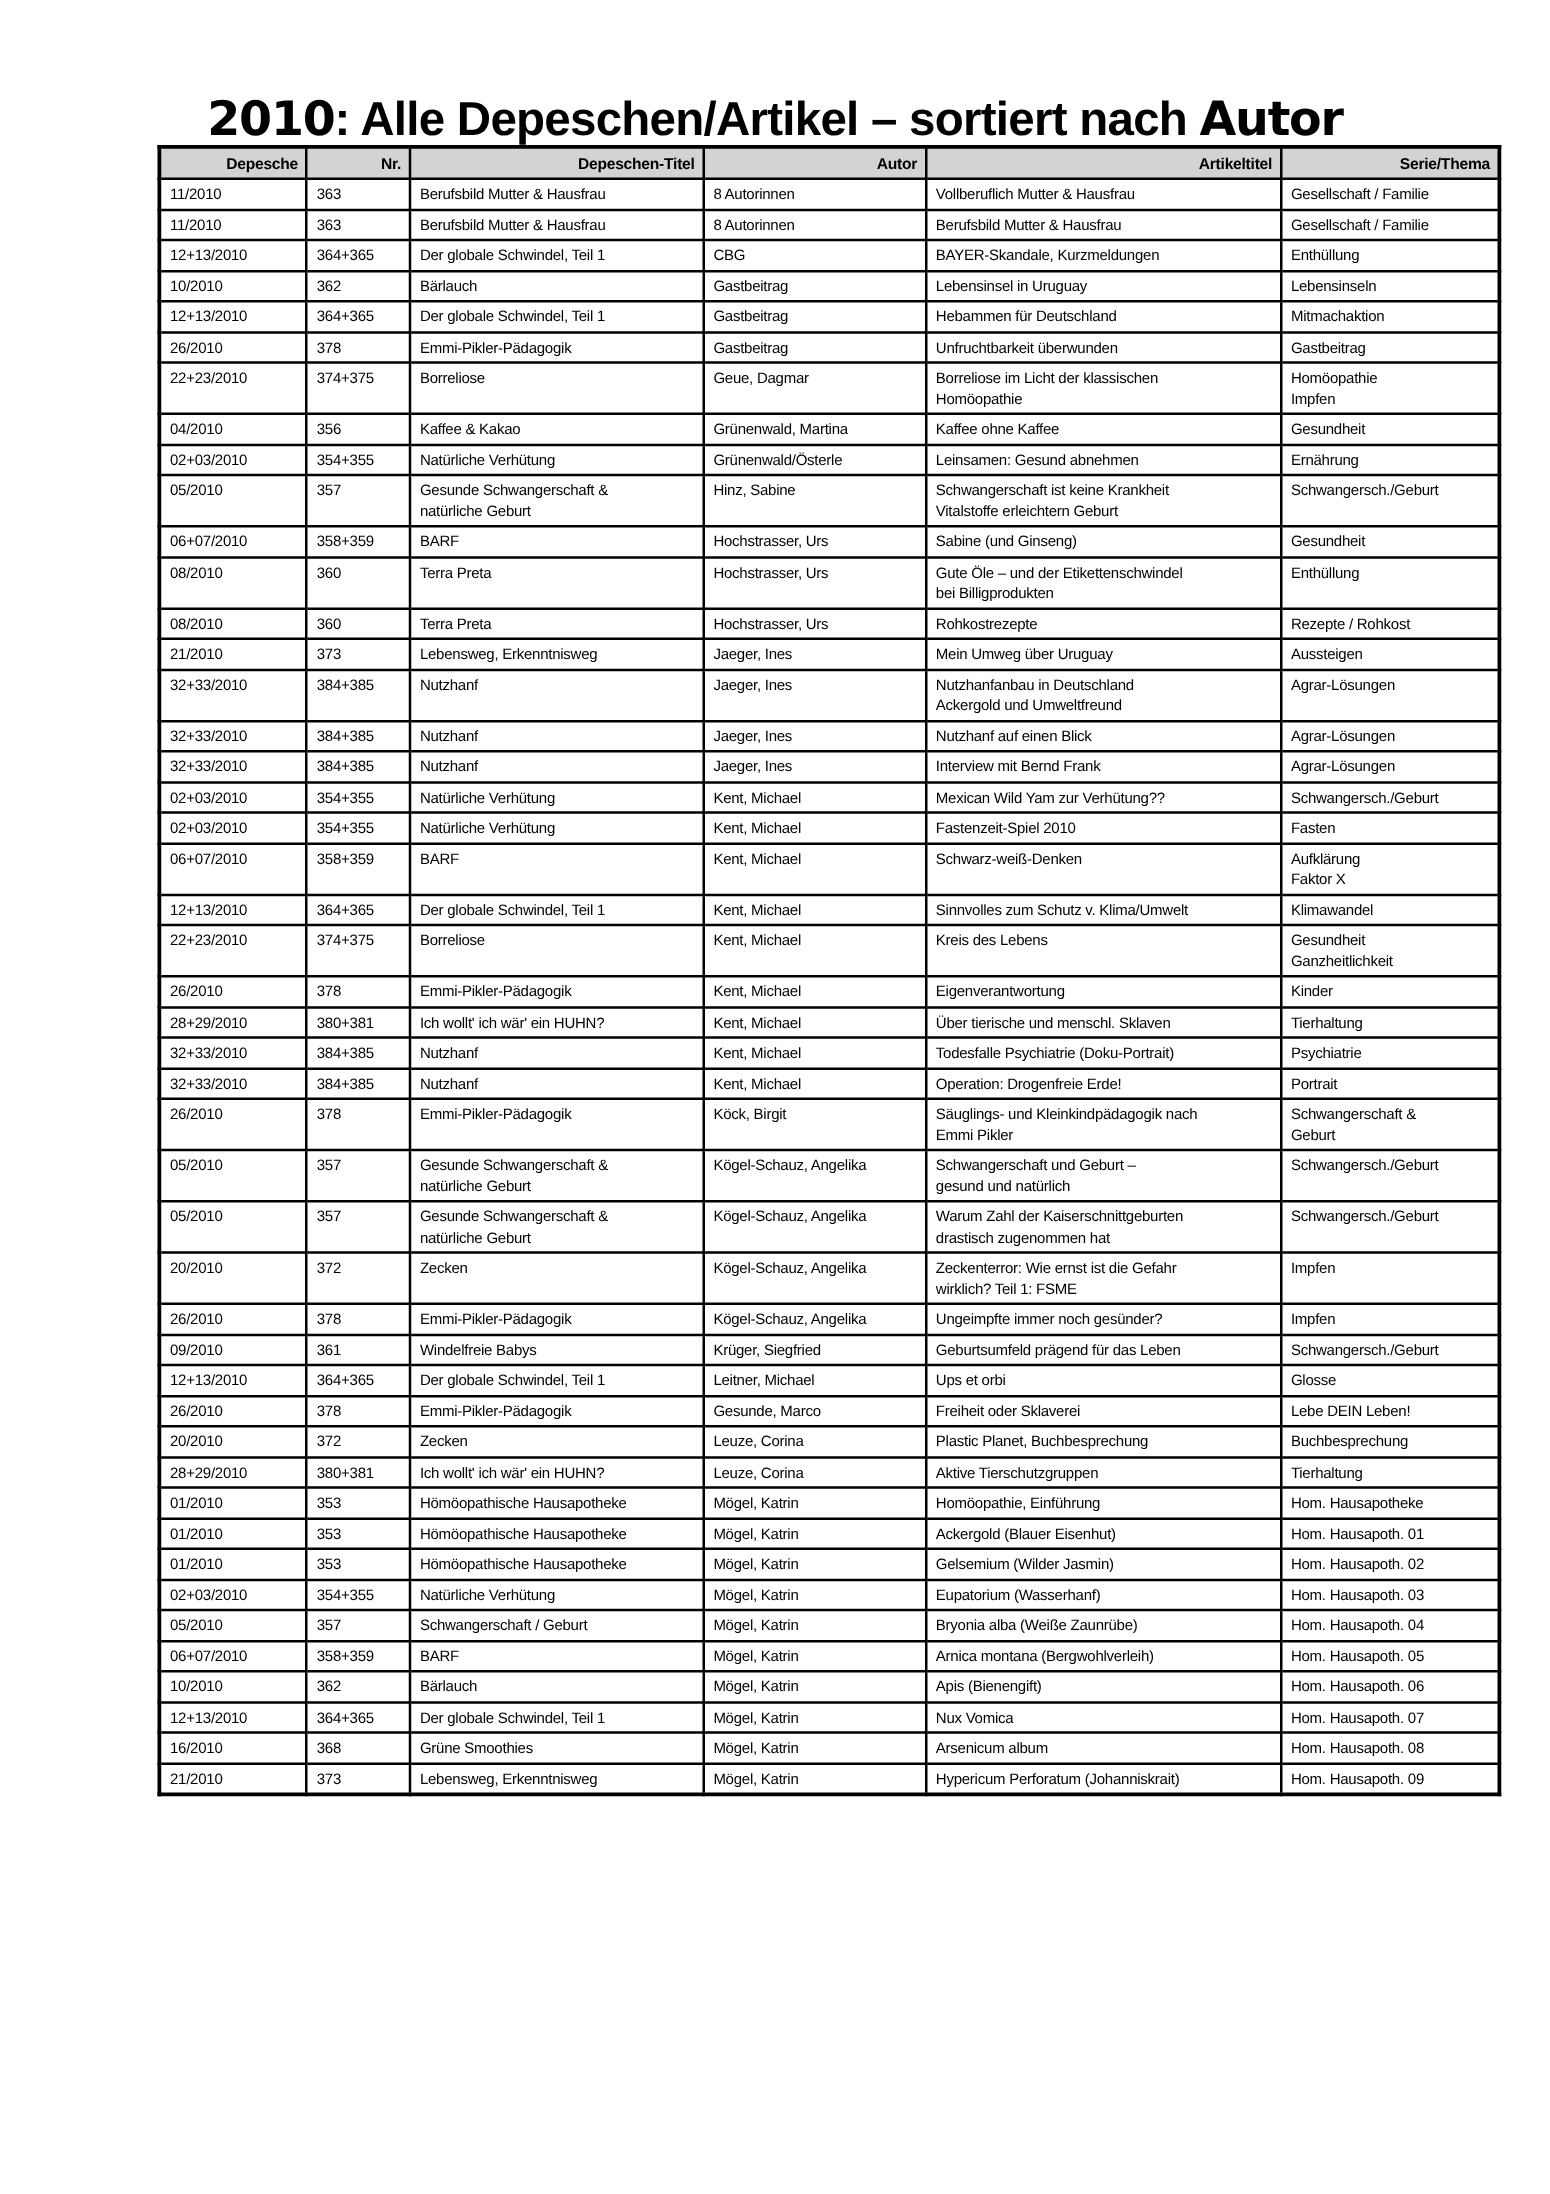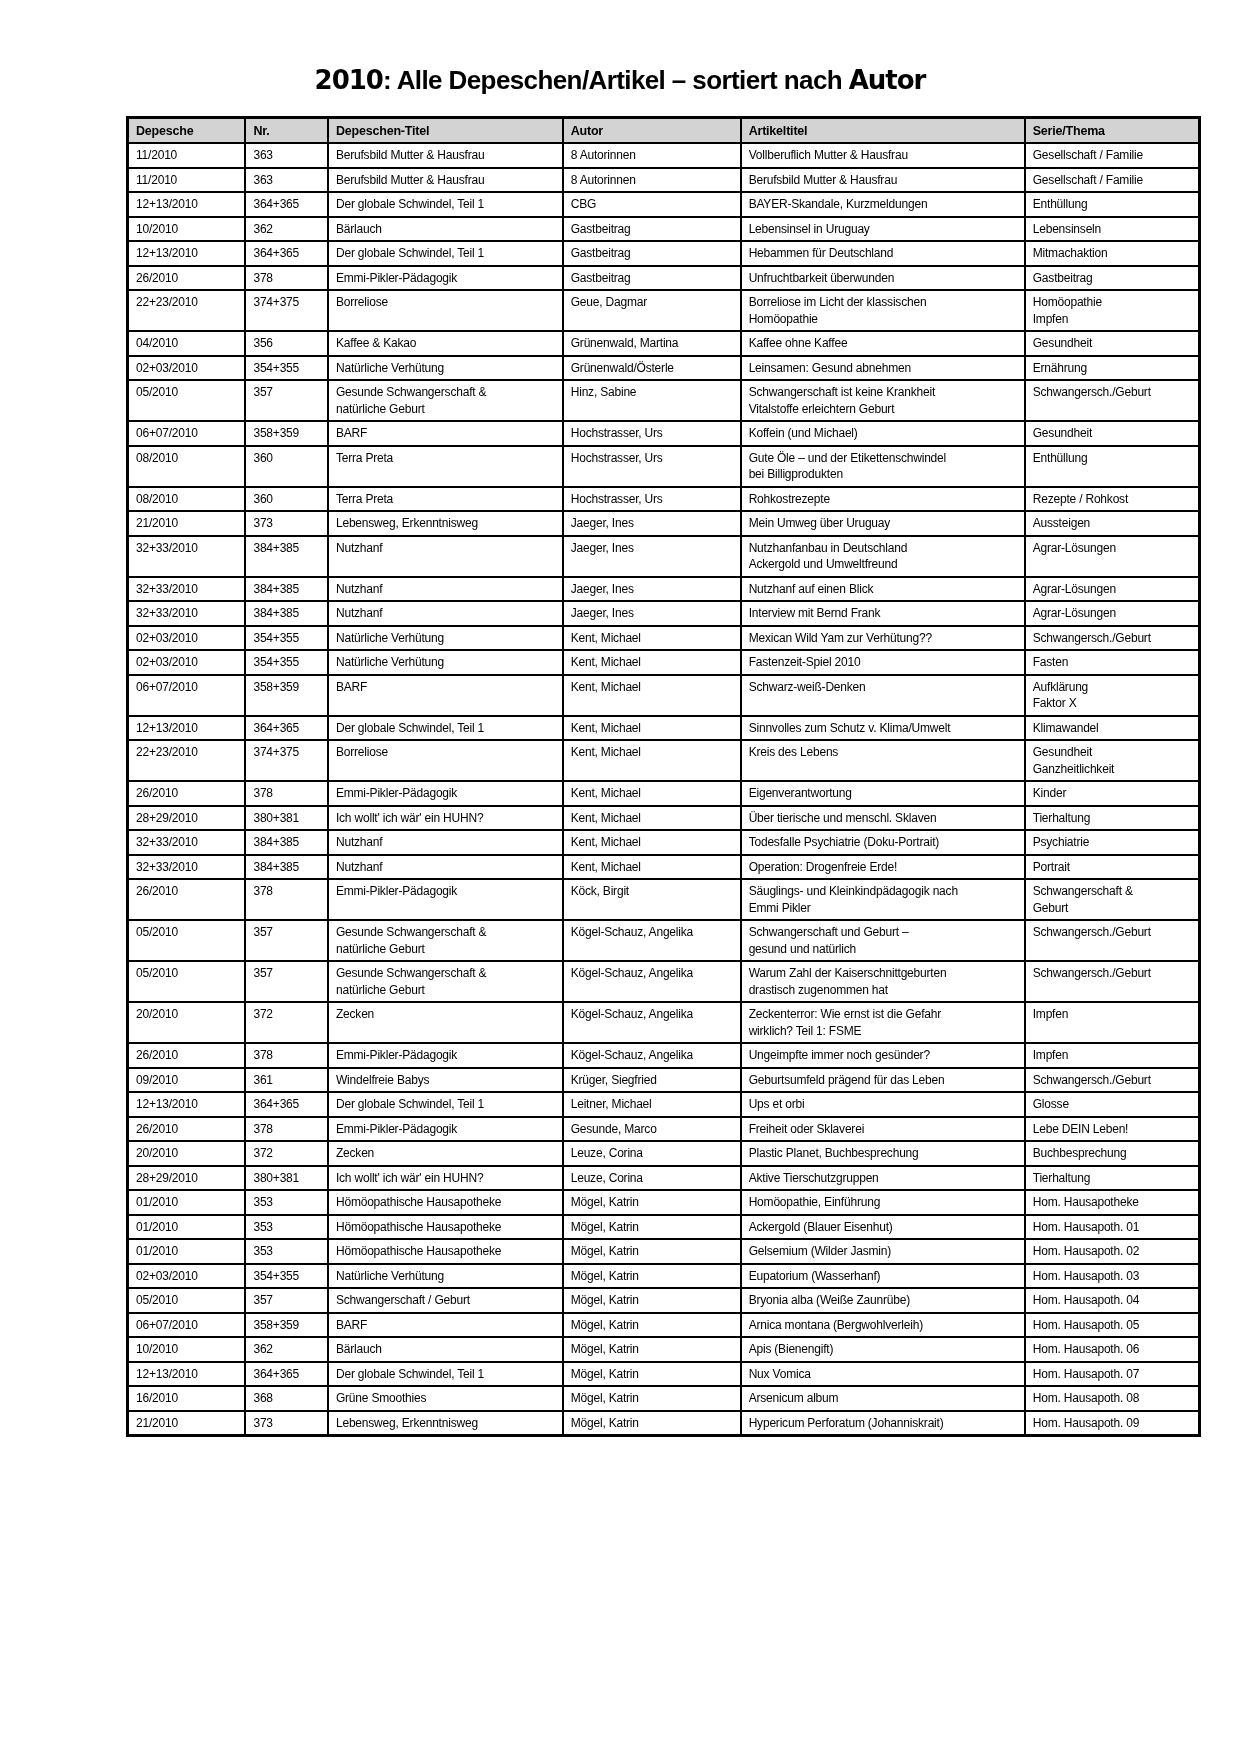--- a/index.html
+++ b/index.html
@@ -5,36 +5,36 @@
   html,body { margin:0; padding:0; }
   body {
     width:1240px; height:1755px;
     background:#ffffff; color:#000000;
     font-family:"Liberation Sans", sans-serif;
     position:relative;
   }
   .title {
     position:absolute; left:0; top:48px; width:1240px;
     text-align:center;
-    font-size:26px; font-weight:bold; letter-spacing:-0.6px;
+    font-size:38px; font-weight:bold; letter-spacing:-0.6px;
     white-space:nowrap;
   }
   .title .heavy {
     font-family:"DejaVu Sans", sans-serif;
     font-weight:bold; letter-spacing:-1px;
   }
   table.articles {
     position:absolute; left:126px; top:116px;
     width:1075px;
     border-collapse:collapse; table-layout:fixed;
     border:3px solid #000;
   }
   th {
     background:#d3d3d3;
-    text-align:left;
+    text-align:right;
     font-size:12.5px; font-weight:bold;
     padding:5px 6px 4px 7px;
     border:2px solid #000;
     letter-spacing:-0.2px;
   }
   td {
     font-size:12px; line-height:16.5px;
     padding:3px 6px 3px 7px;
     border:2px solid #000;
     vertical-align:top;
@@ -150,21 +150,21 @@
         <td>Hinz, Sabine</td>
         <td>Schwangerschaft ist keine Krankheit
 Vitalstoffe erleichtern Geburt</td>
         <td>Schwangersch./Geburt</td>
       </tr>
       <tr>
         <td>06+07/2010</td>
         <td>358+359</td>
         <td>BARF</td>
         <td>Hochstrasser, Urs</td>
-        <td>Koffein (und Michael)</td>
+        <td>Sabine (und Ginseng)</td>
         <td>Gesundheit</td>
       </tr>
       <tr>
         <td>08/2010</td>
         <td>360</td>
         <td>Terra Preta</td>
         <td>Hochstrasser, Urs</td>
         <td>Gute Öle – und der Etikettenschwindel
 bei Billigprodukten</td>
         <td>Enthüllung</td>

